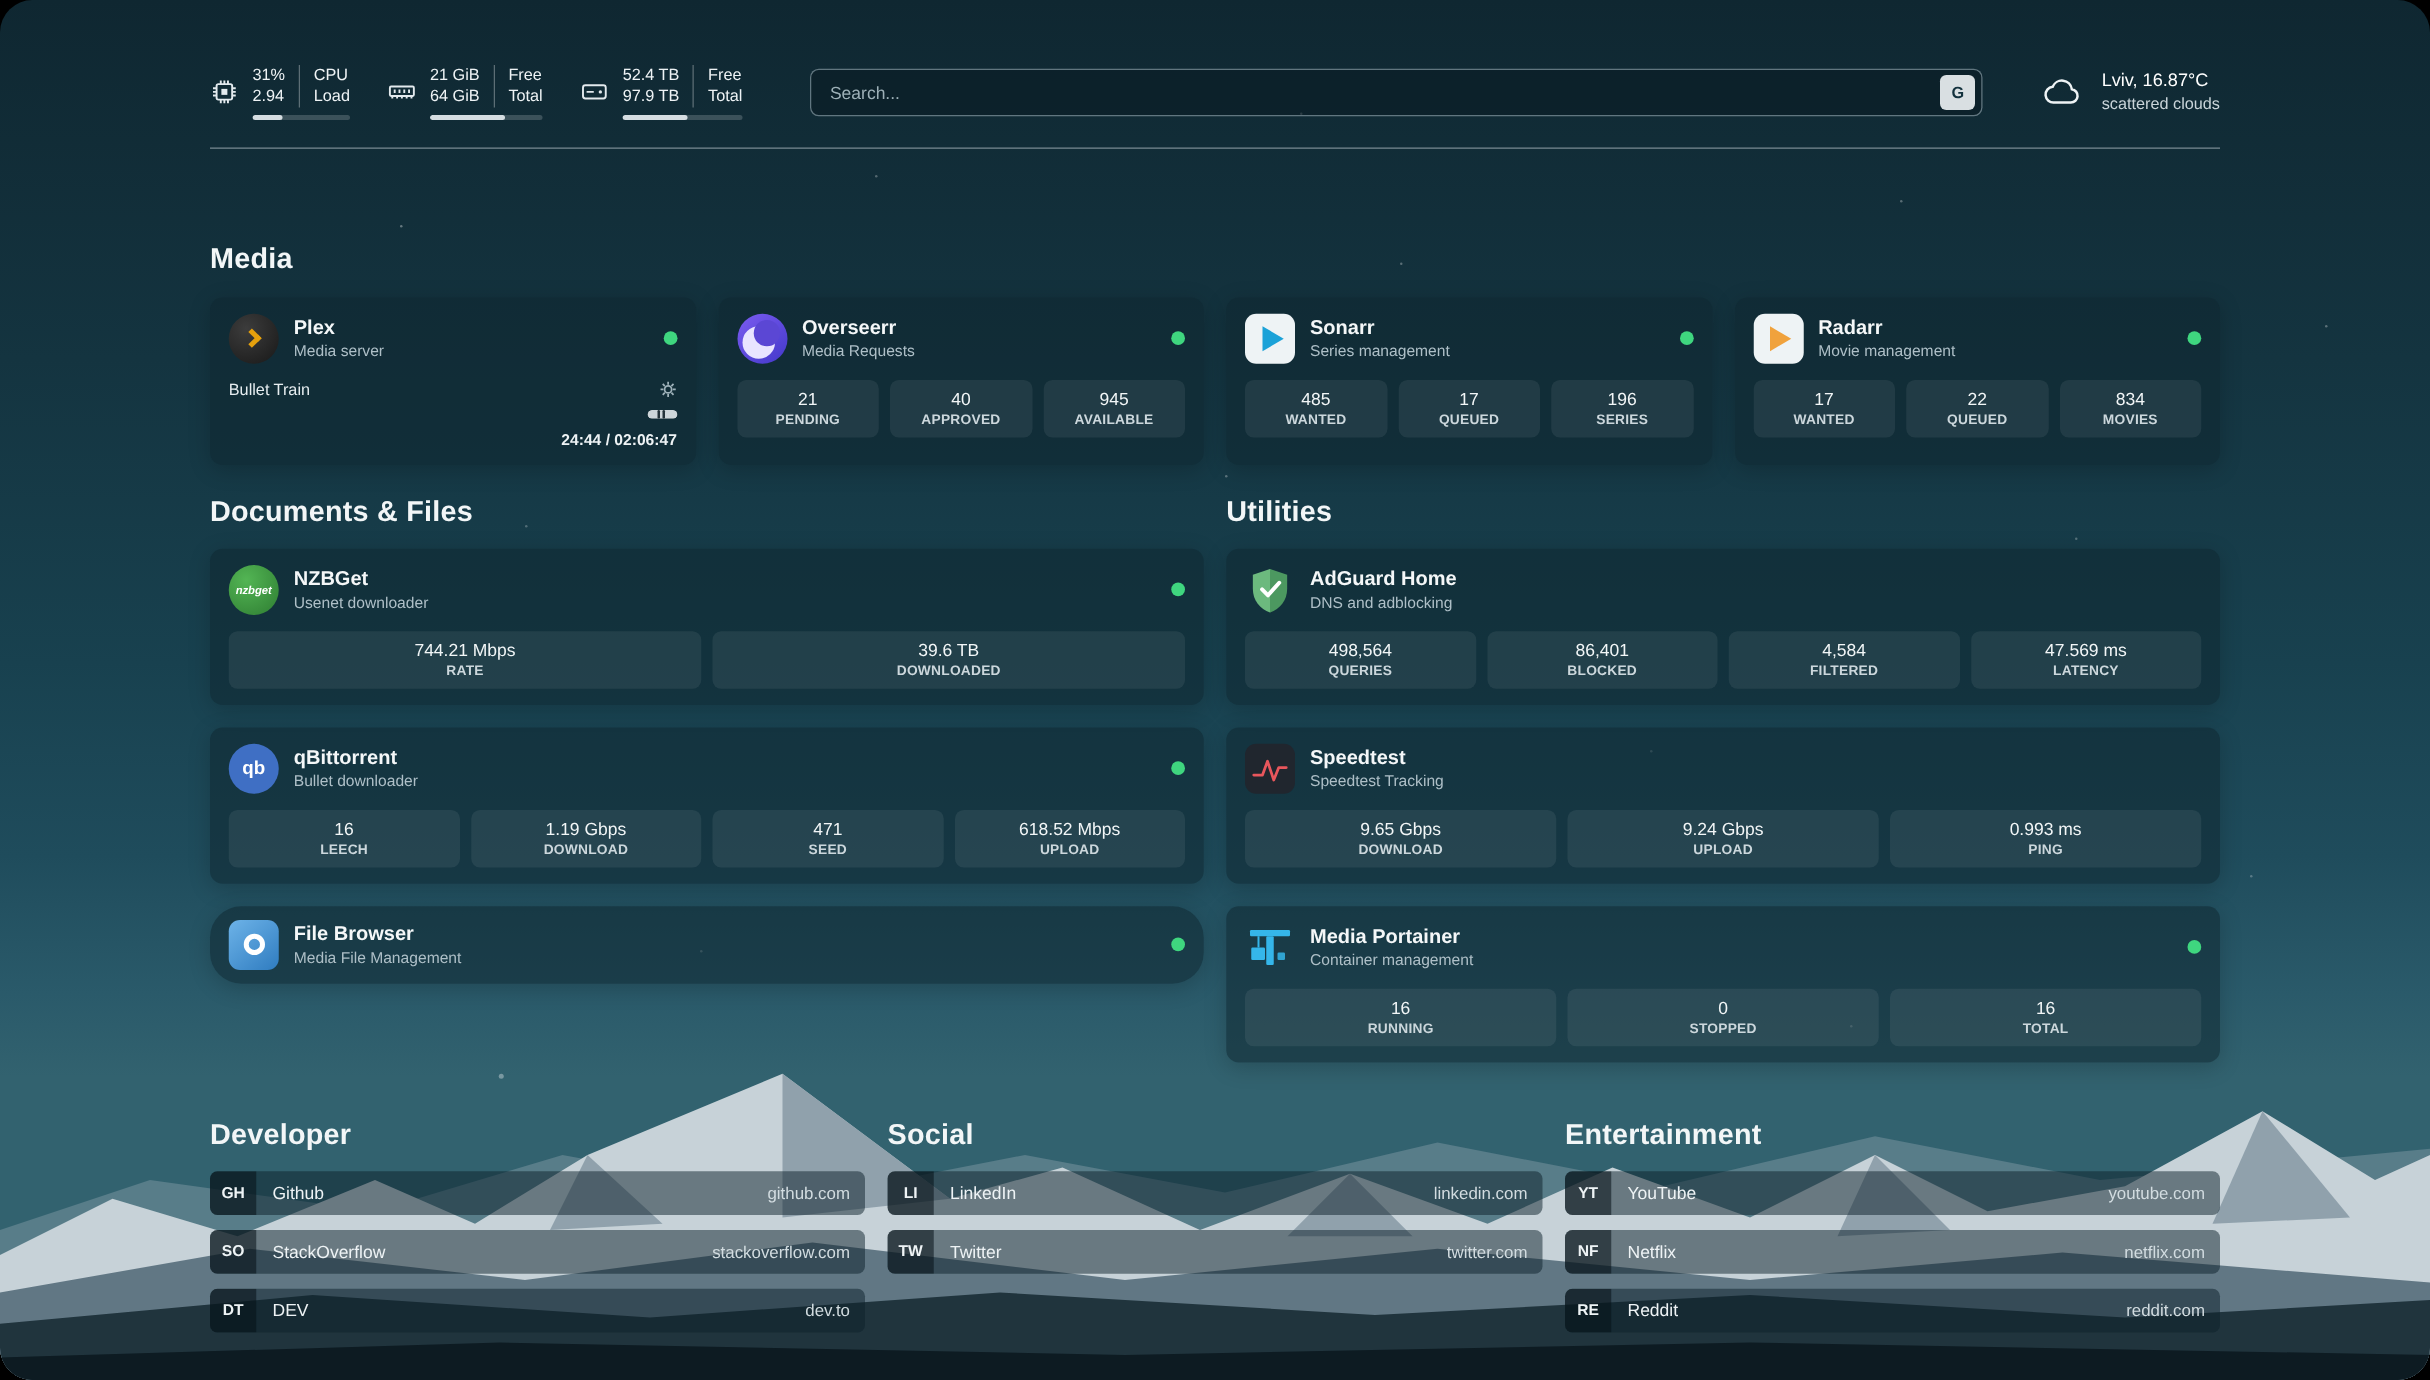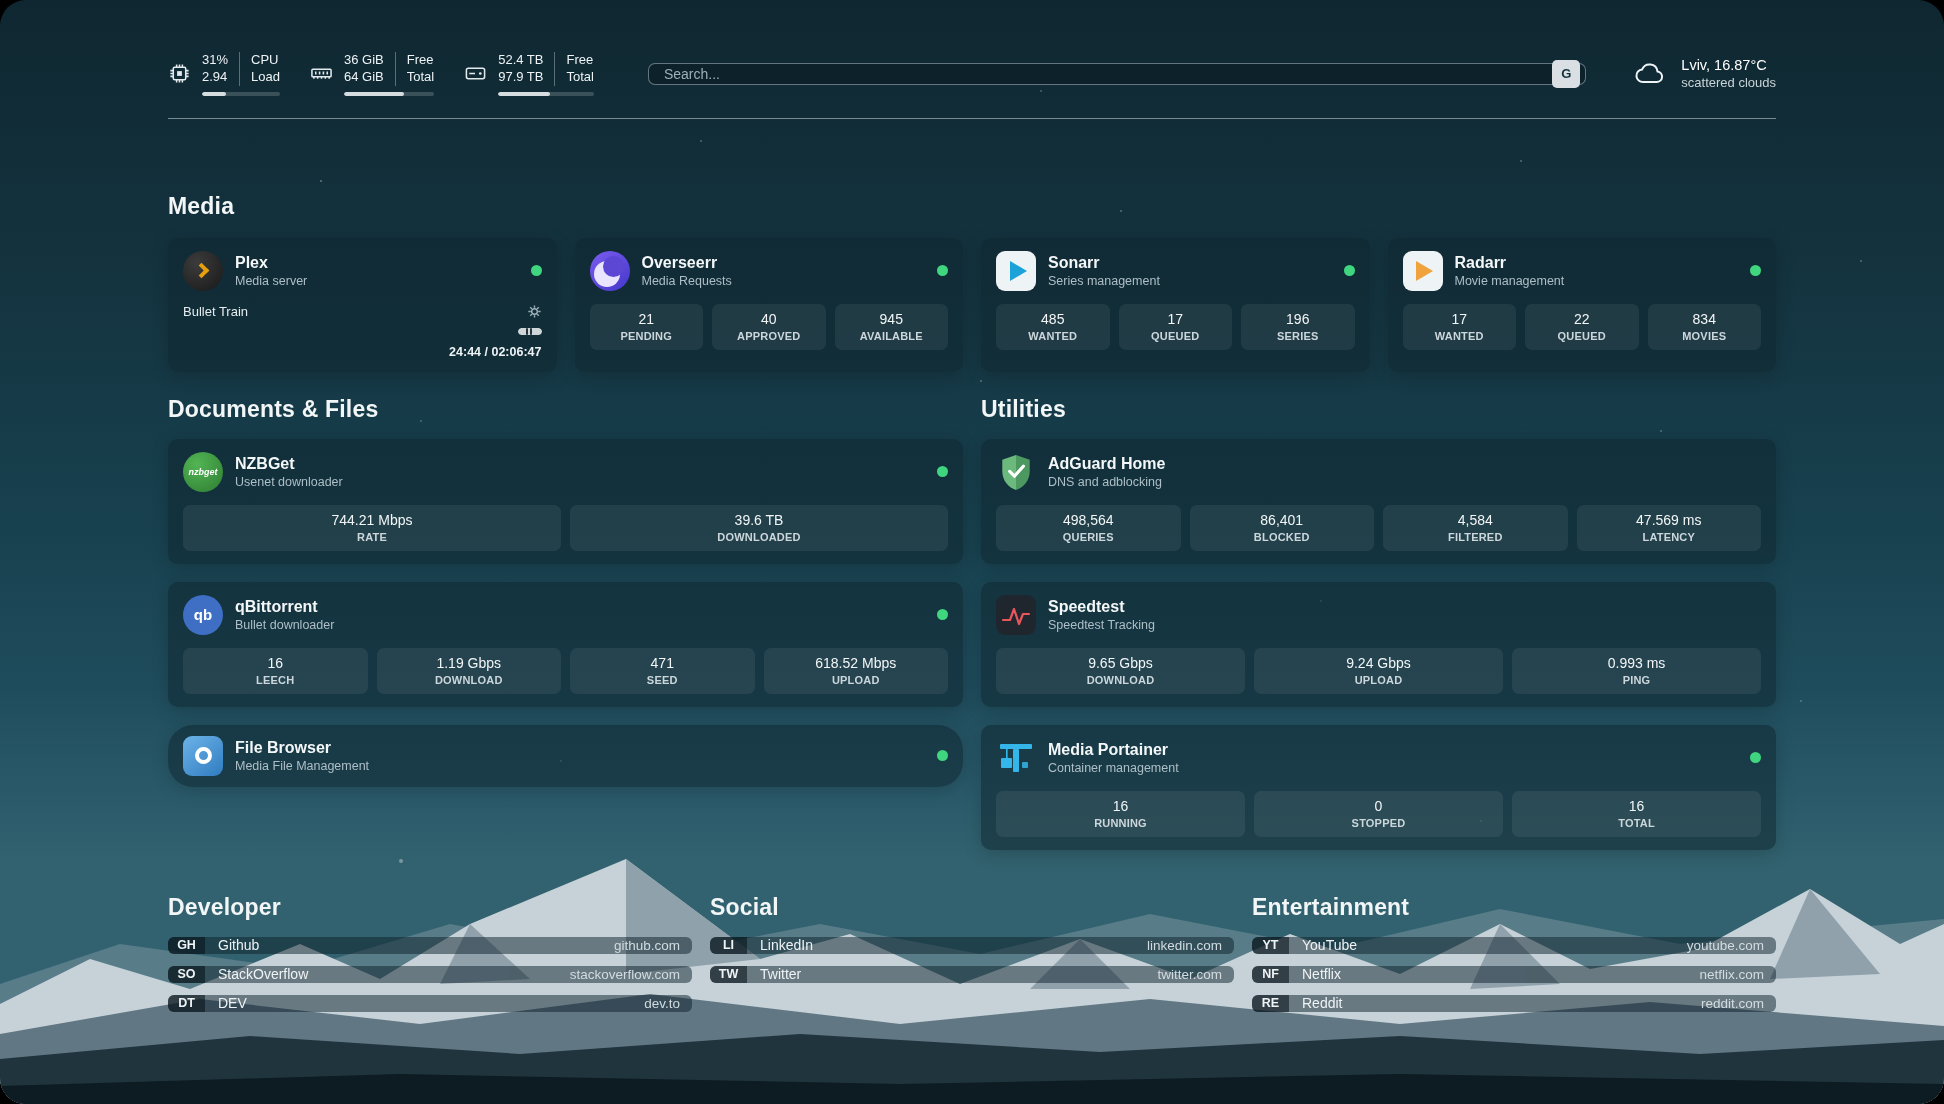--- a/index.html
+++ b/index.html
@@ -21,21 +21,21 @@
   
   .topbar { display:flex; align-items:center; padding-top:52px; }
   .metrics { display:flex; gap:30px; align-items:center; }
   .metric { display:flex; gap:11px; align-items:center; }
   .m-icon svg { width:23px; height:23px; display:block; }
   .m-text { display:flex; gap:11px; align-items:stretch; }
   .m-col { display:flex; flex-direction:column; justify-content:space-between; font-size:13px; color:#eef3f5; line-height:1.3; }
   .m-sep { width:1px; background:rgba(255,255,255,.32); }
   .m-bar { margin-top:6px; height:4px; border-radius:2px; background:rgba(255,255,255,.18); overflow:hidden; }
   .m-fill { display:block; height:100%; background:#d5dde1; border-radius:2px; }
-  .search { flex:1; display:flex; align-items:center; margin:0 46px 0 54px; height:22px;
+  .search { flex:1; display:flex; align-items:center; margin:0 46px 0 54px; height:38px;
     background:rgba(8,24,31,.5); border:1px solid rgba(170,190,198,.55); border-radius:7px; padding-right:5px; }
   .search input { flex:1; background:transparent; border:none; outline:none; color:#e4ecef; font-size:14px; padding:0 15px; font-family:inherit; }
   .search input::placeholder { color:#9db0b7; }
   .search-btn { width:28px; height:28px; border:none; border-radius:5px; background:#d9dfe2; color:#13313d; font-weight:bold; font-size:13px; cursor:pointer; font-family:inherit; }
   .weather { display:flex; align-items:center; gap:13px; color:#fff; }
   .weather-ic svg { width:36px; height:32px; display:block; }
   .weather-loc { font-size:14.5px; }
   .weather-cond { font-size:13px; color:#c9d4d9; margin-top:2px; }
   .topbar-divider { margin-top:22px; border:none; border-top:1px solid rgba(205,216,222,.55); }
 
@@ -86,21 +86,21 @@
   .plex-time { font-size:12.5px; font-weight:700; color:#eef3f5; white-space:nowrap; }
 
   
   .columns { margin-top:24px; display:grid; grid-template-columns:1fr 1fr; gap:18px; align-items:start; }
   .stack { margin-top:16px; display:flex; flex-direction:column; gap:18px; }
   .card-slim { padding:11px 15px;border-radius:25px; }
 
   
   .bookmarks { margin-top:44px; display:grid; grid-template-columns:repeat(3,1fr); gap:18px; align-items:start; }
   .bm-list { margin-top:16px; display:flex; flex-direction:column; gap:12px; }
-  .bm-row { display:flex; align-items:center; height:17px; background:rgba(12,32,41,.5); border-radius:6px; overflow:hidden; cursor:pointer; }
+  .bm-row { display:flex; align-items:center; height:35px; background:rgba(12,32,41,.5); border-radius:6px; overflow:hidden; cursor:pointer; }
   .bm-abbr { width:37px; height:35px; background:rgba(6,17,22,.55); color:#eef3f5; font-size:12.5px; font-weight:700; display:flex; align-items:center; justify-content:center; flex:0 0 37px; }
   .bm-name { margin-left:13px; font-size:14px; color:#eef3f5; }
   .bm-url { margin-left:auto; margin-right:12px; font-size:13.5px; color:#d2dce0; }
 </style>
 </head>
 <body>
 
 <div class="page">
   <svg class="mountains" viewBox="0 0 1944 330" preserveAspectRatio="none">
     <polygon fill="#7e97a3" opacity="0.5" points="0,210 120,170 300,195 450,150 640,185 820,150 980,180 1150,140 1330,175 1500,135 1680,170 1944,145 1944,330 0,330"></polygon>
@@ -152,21 +152,21 @@
         <div class="metric">
           <span class="m-icon">
             <svg viewBox="0 0 24 24" fill="none" stroke="#e3eaee" stroke-width="1.6">
               <rect x="2" y="7.5" width="20" height="8" rx="1"></rect>
               <path d="M6 10v3 M10 10v3 M14 10v3 M18 10v3 M4 15.5V17.5 M8 15.5V17.5 M12 15.5V17.5 M16 15.5V17.5 M20 15.5V17.5"></path>
             </svg>
           </span>
           <div class="m-body">
             <div class="m-text">
               <div class="m-col">
-                <span>36 GiB</span>
+                <span>21 GiB</span>
                 <span>64 GiB</span>
               </div>
               <div class="m-sep"></div>
               <div class="m-col">
                 <span>Free</span>
                 <span>Total</span>
               </div>
             </div>
             <div class="m-bar">
                 <i class="m-fill" style="width: 67%;"></i>

